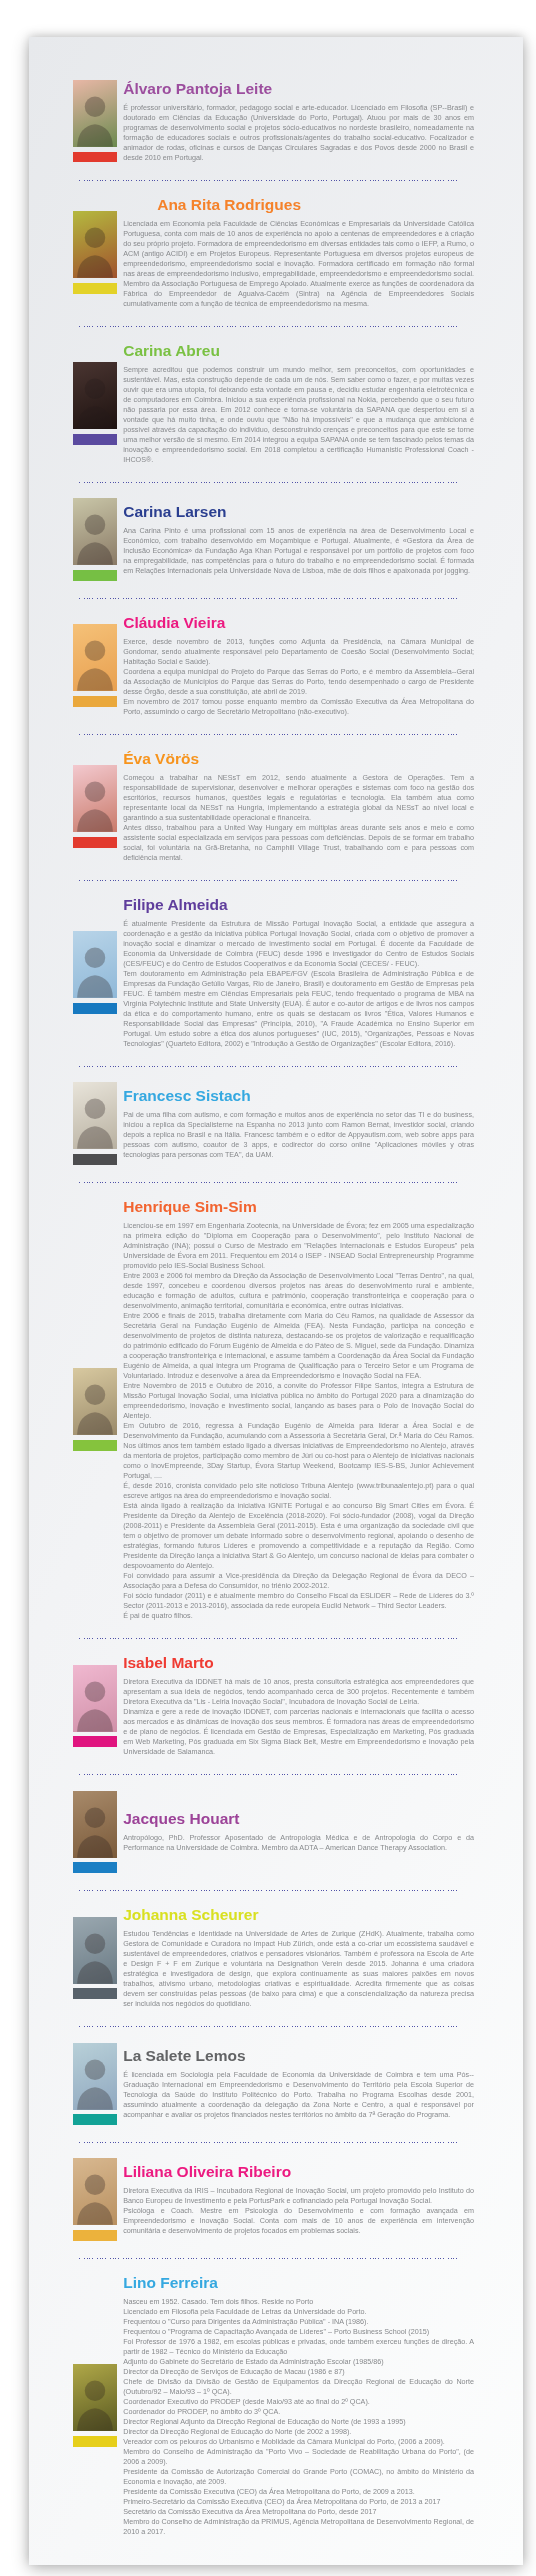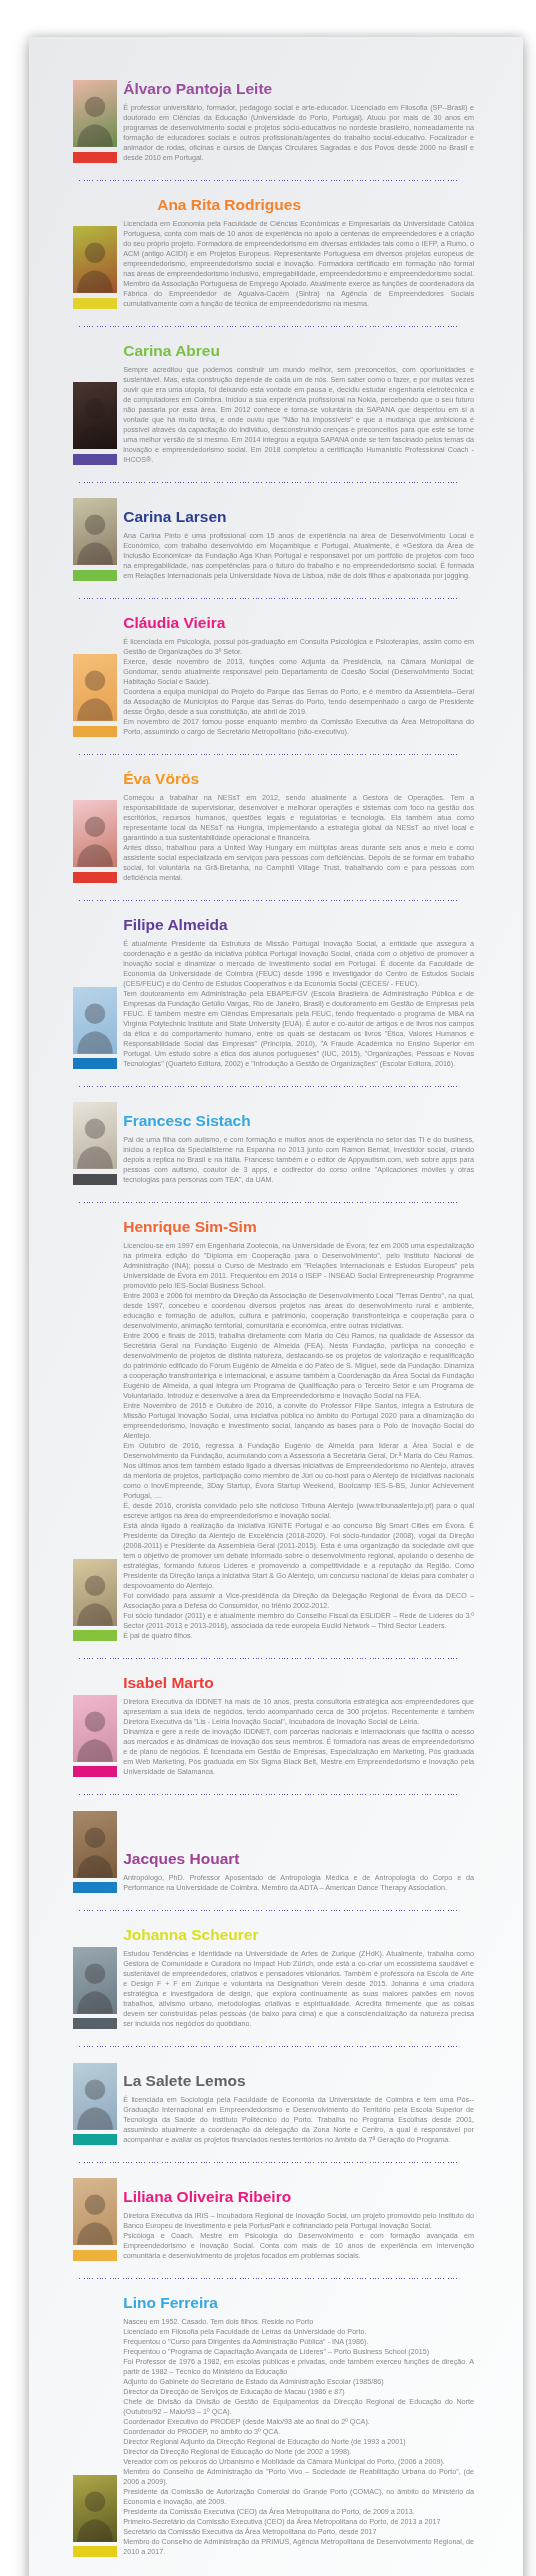--- a/index.html
+++ b/index.html
@@ -12,21 +12,21 @@
     position: relative;
     margin: 37px 14px 38px 29px;
     width: 494px;
     background: linear-gradient(115deg, #e7e9ec 0%, #f2f3f5 45%, #fcfdfd 100%);
     box-shadow: 0 4.1px 15.5px rgba(0,0,0,0.30), 0 -2.1px 8.2px rgba(0,0,0,0.12);
     padding: 43px 49px 28px 44px;
     box-sizing: border-box;
   }
   .profile {
     display: flex;
-    align-items: flex-end;
+    align-items: center;
   }
   .photo-col {
     width: 44px;
     flex: 0 0 44px;
     display: flex;
     flex-direction: column;
     margin-right: 6.2px;
   }
   .photo {
     width: 44px;
@@ -146,21 +146,20 @@
         <svg width="44" height="67" viewBox="0 0 86 130" xmlns="http://www.w3.org/2000/svg">
           <circle cx="43" cy="52" r="20" fill="rgba(35,25,25,0.30)"></circle>
           <path d="M8 130 Q10 90 43 86 Q76 90 78 130 Z" fill="rgba(35,25,25,0.30)"></path>
         </svg>
       </div>
       <div class="color-bar" style="background: rgb(234, 168, 60);"></div>
     </div>
     <div class="text-col">
       <h2 class="profile-name" style="color: rgb(236, 26, 129);">Cláudia Vieira</h2>
       <div class="bio">
-            <p>É licenciada em Psicologia, possui pós-graduação em Consulta Psicológica e Psicoterapias, assim como em Gestão de Organizações do 3º Setor.</p>
             <p>Exerce, desde novembro de 2013, funções como Adjunta da Presidência, na Câmara Municipal de Gondomar, sendo atualmente responsável pelo Departamento de Coesão Social (Desenvolvimento Social; Habitação Social e Saúde).</p>
             <p>Coordena a equipa municipal do Projeto do Parque das Serras do Porto, e é membro da Assembleia--Geral da Associação de Municípios do Parque das Serras do Porto, tendo desempenhado o cargo de Presidente desse Órgão, desde a sua constituição, até abril de 2019.</p>
             <p>Em novembro de 2017 tomou posse enquanto membro da Comissão Executiva da Área Metropolitana do Porto, assumindo o cargo de Secretário Metropolitano (não-executivo).</p>
           </div>
     </div>
   </section>
 <div class="separator"></div>
   <section class="profile">
     <div class="photo-col">
       <div class="photo" style="background: linear-gradient(160deg, rgb(243, 201, 207) 0%, rgb(201, 122, 106) 100%);">
@@ -352,21 +351,21 @@
             <p>Nasceu em 1952. Casado. Tem dois filhos. Reside no Porto</p>
             <p>Licenciado em Filosofia pela Faculdade de Letras da Universidade do Porto.</p>
             <p>Frequentou o "Curso para Dirigentes da Administração Pública" - INA (1986).</p>
             <p>Frequentou o "Programa de Capacitação Avançada de Líderes" – Porto Business School (2015)</p>
             <p>Foi Professor de 1976 a 1982, em escolas públicas e privadas, onde também exerceu funções de direção. A partir de 1982 – Técnico do Ministério da Educação</p>
             <p>Adjunto do Gabinete do Secretário de Estado da Administração Escolar (1985/86)</p>
             <p>Director da Direcção de Serviços de Educação de Macau (1986 e 87)</p>
             <p>Chefe de Divisão da Divisão de Gestão de Equipamentos da Direcção Regional de Educação do Norte (Outubro/92 – Maio/93 – 1º QCA).</p>
             <p>Coordenador Executivo do PRODEP (desde Maio/93 até ao final do 2º QCA).</p>
             <p>Coordenador do PRODEP, no âmbito do 3º QCA.</p>
-            <p>Director Regional Adjunto da Direcção Regional de Educação do Norte (de 1993 a 2001)</p>
+            <p>Director Regional Adjunto da Direcção Regional de Educação do Norte (de 1993 a 1995)</p>
             <p>Director da Direcção Regional de Educação do Norte (de 2002 a 1998).</p>
             <p>Vereador com os pelouros do Urbanismo e Moblidade da Câmara Municipal do Porto, (2006 a 2009).</p>
             <p>Membro do Conselho de Administração da "Porto Vivo – Sociedade de Reabilitação Urbana do Porto", (de 2006 a 2009).</p>
             <p>Presidente da Comissão de Autorização Comercial do Grande Porto (COMAC), no âmbito do Ministério da Economia e Inovação, até 2009.</p>
             <p>Presidente da Comissão Executiva (CEO) da Área Metropolitana do Porto, de 2009 a 2013.</p>
             <p>Primeiro-Secretário da Comissão Executiva (CEO) da Área Metropolitana do Porto, de 2013 a 2017</p>
             <p>Secretário da Comissão Executiva da Área Metropolitana do Porto, desde 2017</p>
             <p>Membro do Conselho de Administração da PRIMUS, Agência Metropolitana de Desenvolvimento Regional, de 2010 a 2017.</p>
           </div>
     </div>

